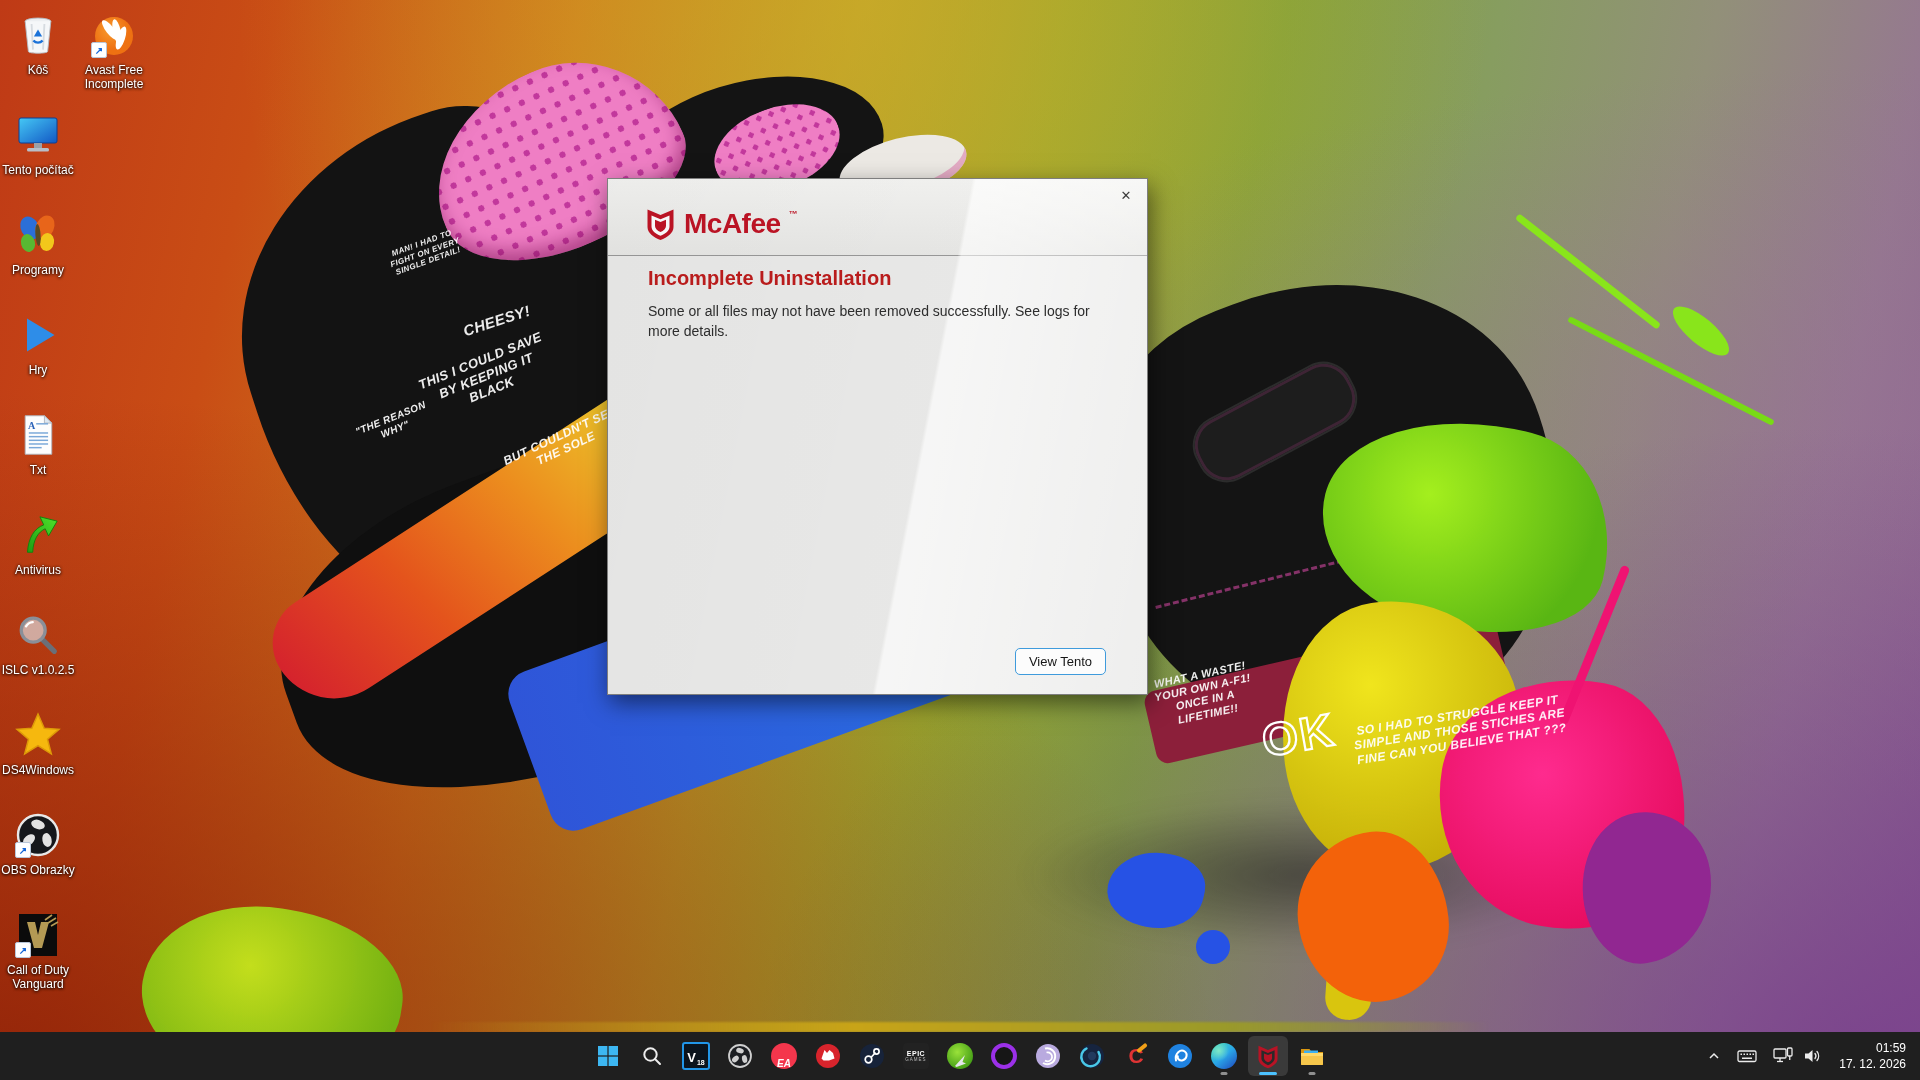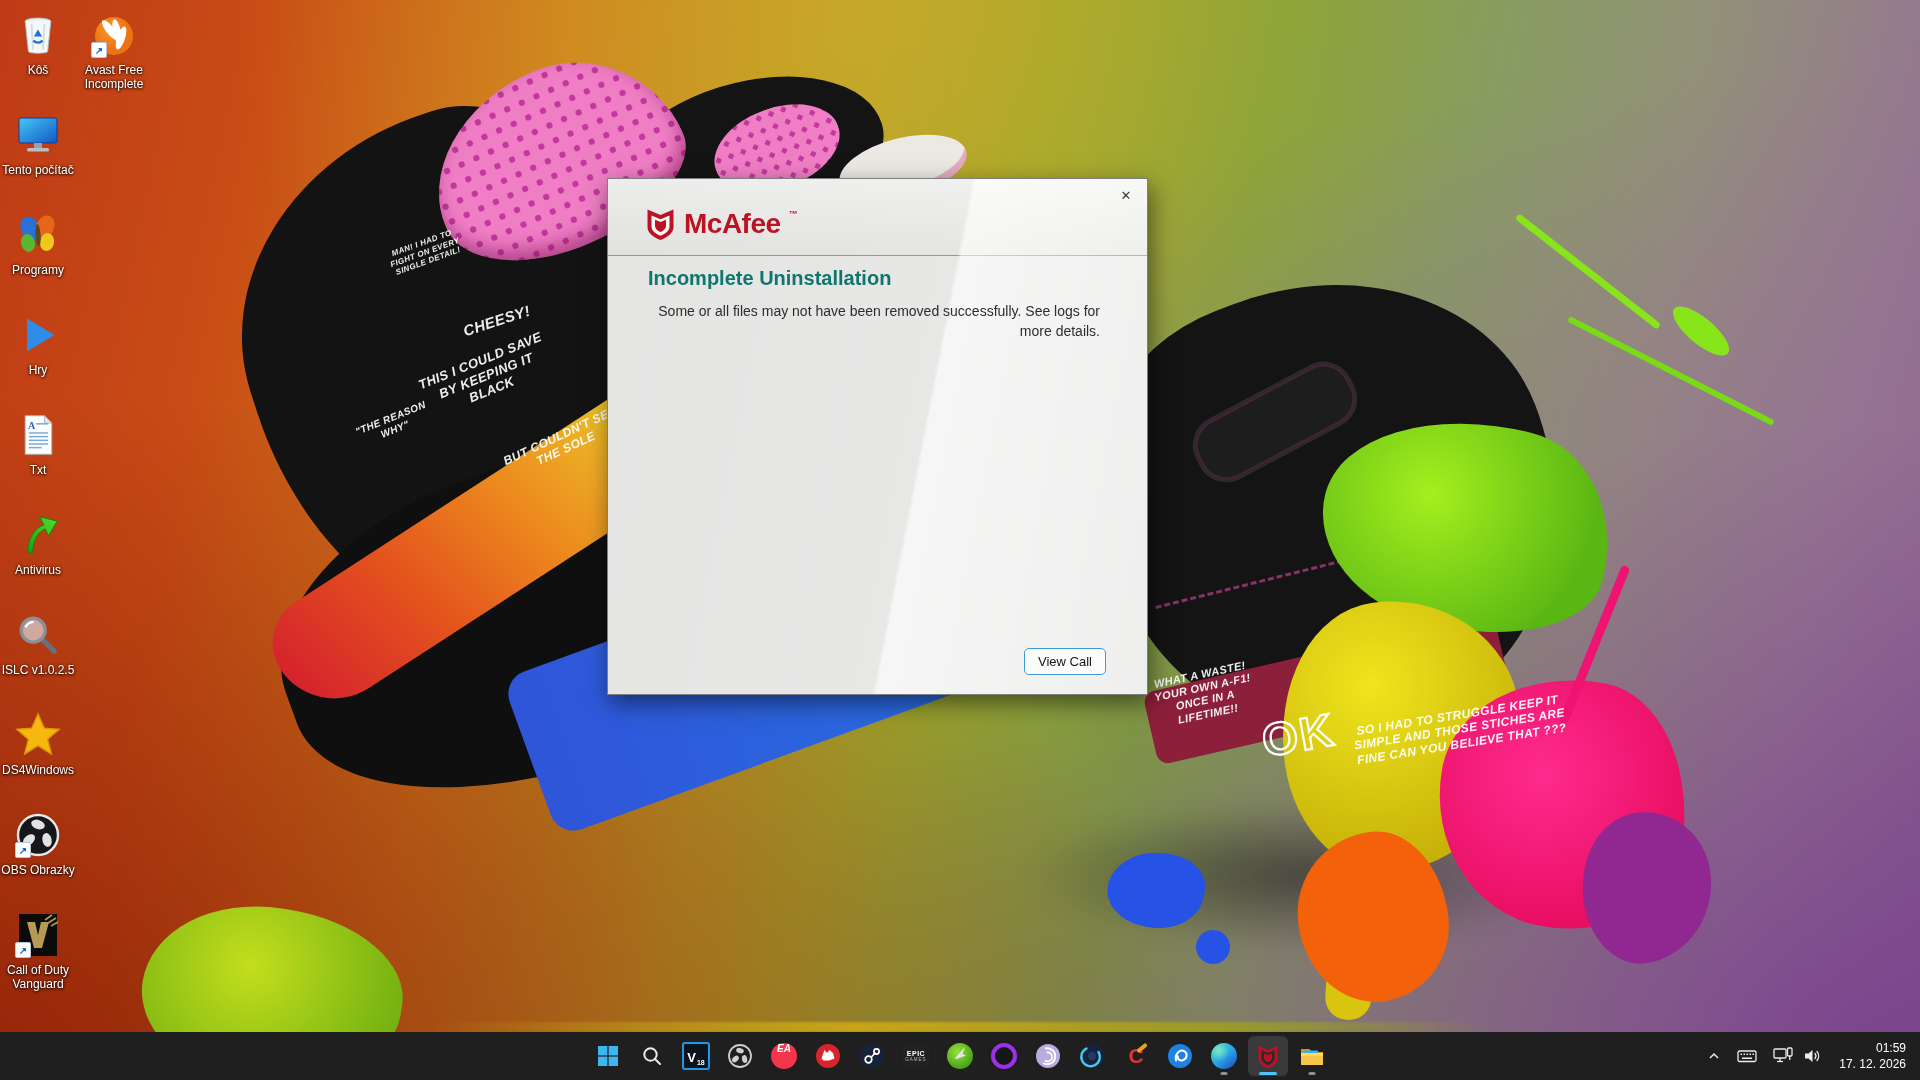--- a/index.html
+++ b/index.html
@@ -74,32 +74,32 @@
     box-shadow:3px 8px 22px rgba(0,0,0,.5);z-index:20;}
   .dialog::after{content:"";position:absolute;inset:0;pointer-events:none;
     background:linear-gradient(101deg,rgba(0,0,0,.035) 0%,rgba(0,0,0,.02) 57%,rgba(255,255,255,.55) 57.6%,rgba(255,255,255,.12) 100%);}
   .dlg-header{position:absolute;left:0;top:0;right:0;height:76px;background:linear-gradient(#f5f5f3,#e9e9e7);
     border-bottom:1px solid #9a9a9a;}
   .dlg-logo{position:absolute;left:37px;top:28px;display:flex;align-items:flex-start;gap:8px;}
   .dlg-brand{font-size:28px;font-weight:800;color:#c01425;letter-spacing:-.5px;line-height:33px;}
   .dlg-tm{font-size:9px;color:#c01425;font-weight:700;margin-top:2px;}
   .dlg-close{position:absolute;top:5px;right:9px;width:24px;height:22px;display:flex;align-items:center;justify-content:center;
     color:#3c3c3c;font-size:13px;z-index:22;}
-  .dlg-title{position:absolute;left:40px;top:88px;font-size:20px;font-weight:700;color:#0f766e;z-index:21;}
-  .dlg-body{position:absolute;left:40px;top:123px;width:452px;font-size:14px;color:#2d2d2d;line-height:1.4;z-index:21;text-align:right;}
+  .dlg-title{position:absolute;left:40px;top:88px;font-size:20px;font-weight:700;color:#b91c1c;z-index:21;}
+  .dlg-body{position:absolute;left:40px;top:123px;width:452px;font-size:14px;color:#2d2d2d;line-height:1.4;z-index:21;}
   .btn-viewlogs{position:absolute;right:41px;bottom:19px;padding:5px 13px;background:#fcfcfc;border:1px solid #3f9bdc;
     border-radius:5px;font-size:13px;color:#161616;z-index:22;font-family:"Liberation Sans",sans-serif;}
   
   .taskbar{position:absolute;left:0;right:0;bottom:0;height:48px;background:#1f1f1f;z-index:30;}
   .tb-center{position:absolute;left:50%;top:0;height:48px;transform:translateX(-50%);display:flex;align-items:center;gap:4px;}
   .tb-btn{width:40px;height:40px;border-radius:6px;display:flex;align-items:center;justify-content:center;position:relative;}
   .tb-btn.active{background:#3a3a3a;}
   .run-dot{position:absolute;bottom:1px;left:50%;transform:translateX(-50%);width:7px;height:3px;border-radius:2px;background:#8f8f8f;}
   .tb-btn.active .run-dot{width:18px;background:#4cc2ff;}
-  .tchip{width:26px;height:26px;display:flex;align-items:flex-start;justify-content:center;border-radius:50%;}
+  .tchip{width:26px;height:26px;display:flex;align-items:flex-end;justify-content:center;border-radius:50%;}
   .ti-vegas{width:24px;height:24px;border-radius:3px;background:#0b141d;border:2px solid #2196e8;color:#fff;
     display:flex;align-items:flex-end;justify-content:center;font-weight:700;font-size:13px;line-height:20px;}
   .ti-vegas sub{font-size:7px;margin-left:1px;line-height:10px;}
   .ti-ea{background:#f4364c;color:#fff;font-weight:700;font-style:italic;font-size:10px;}
   .ti-epic{width:26px;height:26px;border-radius:4px;background:#222;color:#fff;display:flex;flex-direction:column;
     align-items:center;justify-content:center;line-height:1;}
   .ti-epic .l1{font-size:7px;font-weight:800;letter-spacing:.5px;}
   .ti-epic .l2{font-size:4.5px;color:#bbb;letter-spacing:1px;margin-top:1px;}
   .ti-edge{width:26px;height:26px;border-radius:50%;background:
      radial-gradient(circle at 30% 30%,#7fe8c8 0%,rgba(0,0,0,0) 40%),
@@ -319,21 +319,21 @@
         <path d="M6 8.5 L15 12.2 L24 8.5 V19.5 C24 23.6 20.2 26.8 15 28.8 C9.8 26.8 6 23.6 6 19.5 Z" fill="#ffffff"></path>
         <path d="M9.5 12.8 L15 15.1 L20.5 12.8 V19 C20.5 21.6 18.1 23.7 15 25 C11.9 23.7 9.5 21.6 9.5 19 Z" fill="#c01425"></path>
       </svg>
       <span class="dlg-brand">McAfee</span>
       <span class="dlg-tm">™</span>
     </div>
     <div class="dlg-close">✕</div>
   </div>
   <div class="dlg-title">Incomplete Uninstallation</div>
   <div class="dlg-body">Some or all files may not have been removed successfully. See logs for more details.</div>
-  <button class="btn-viewlogs">View Call</button>
+  <button class="btn-viewlogs">View Tento</button>
 </div>
 
 <div class="taskbar">
   <div class="tb-center">
 
     <div class="tb-btn">
       <svg width="22" height="22" viewBox="0 0 22 22">
         <rect x="1" y="1" width="9.4" height="9.4" fill="#3db7f2"></rect>
           <rect x="11.6" y="1" width="9.4" height="9.4" fill="#3db7f2"></rect>
         <rect x="1" y="11.6" width="9.4" height="9.4" fill="#3db7f2"></rect>

